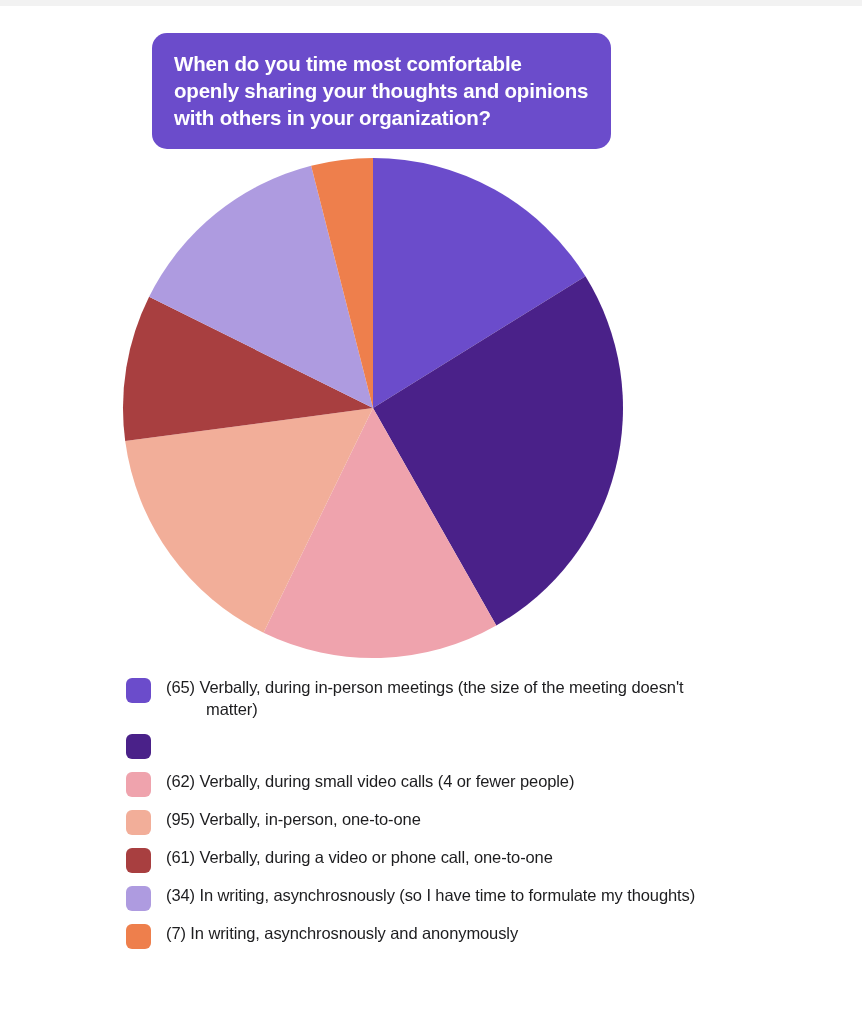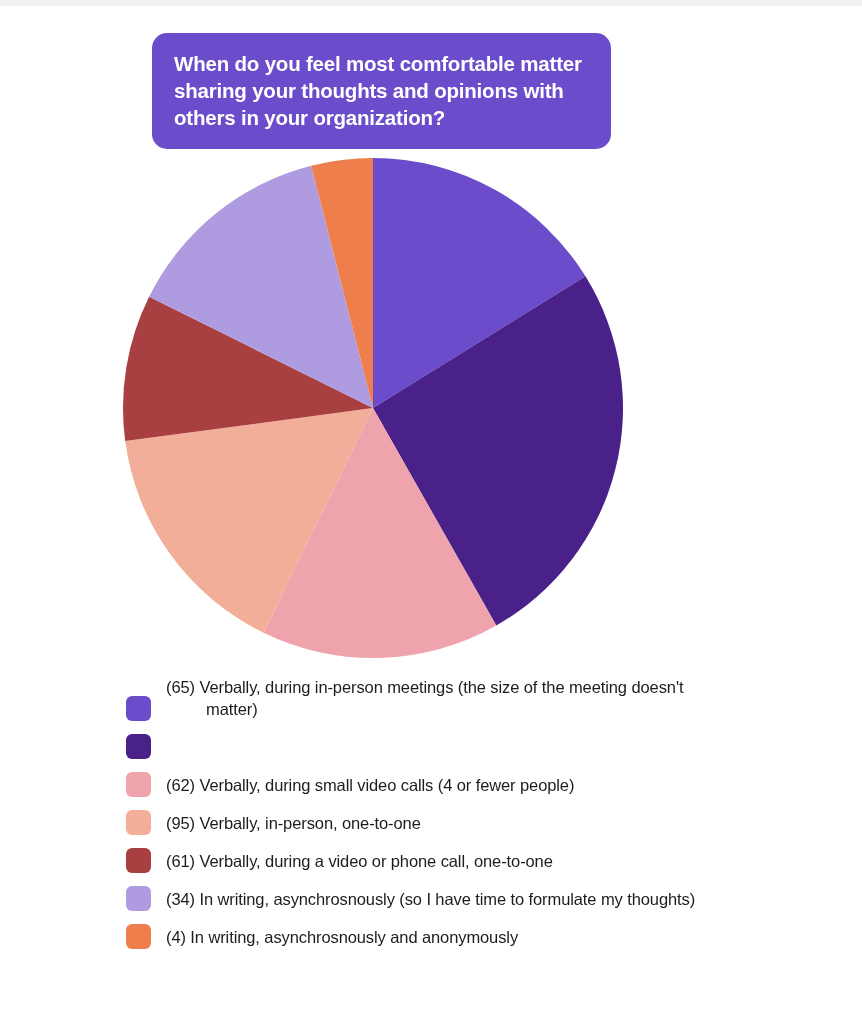--- a/index.html
+++ b/index.html
@@ -66,21 +66,21 @@
   }
   
   #legend {
     position: absolute;
     left: 126px;
     top: 676px;
     width: 610px;
   }
   .legend-row {
     display: flex;
-    align-items: flex-end;
+    align-items: flex-start;
     margin-bottom: 11px;
   }
   .swatch {
     width: 25px;
     height: 25px;
     border-radius: 6px;
     flex: 0 0 auto;
     margin-top: 2px;
   }
   .legend-label {
@@ -96,21 +96,21 @@
   .legend-label > span.first-line { margin-left: -40px; }
 </style>
 </head>
 <body>
 
 <div id="top-strip"></div>
 
 <div id="page">
 
   <div id="title-banner">
-    <p id="title-text">When do you feel most comfortable matter sharing your thoughts and opinions with others in your organization?</p>
+    <p id="title-text">When do you time most comfortable openly sharing your thoughts and opinions with others in your organization?</p>
   </div>
 
   <div id="pie-wrap">
     <svg id="pie-svg" viewBox="0 0 520 520">
         <path d="M 260 260 L 260.00 10.00 A 250 250 0 0 1 472.49 128.29 Z" fill="#6B4CCB"></path>
         <path d="M 260 260 L 472.49 128.29 A 250 250 0 0 1 383.30 477.48 Z" fill="#4A2189"></path>
         <path d="M 260 260 L 383.30 477.48 A 250 250 0 0 1 150.52 484.76 Z" fill="#EFA3AD"></path>
         <path d="M 260 260 L 150.52 484.76 A 250 250 0 0 1 12.20 293.12 Z" fill="#F2AE99"></path>
         <path d="M 260 260 L 12.20 293.12 A 250 250 0 0 1 36.11 148.77 Z" fill="#A83F40"></path>
         <path d="M 260 260 L 36.11 148.77 A 250 250 0 0 1 198.13 17.78 Z" fill="#AE9BE0"></path>
@@ -137,17 +137,17 @@
       <div class="legend-row">
         <span class="swatch" style="background: rgb(168, 63, 64);"></span>
         <span class="legend-label"><span class="first-line">(61) Verbally, during a video or phone call, one-to-one</span></span>
       </div>
       <div class="legend-row">
         <span class="swatch" style="background: rgb(174, 155, 224);"></span>
         <span class="legend-label"><span class="first-line">(34) In writing, asynchrosnously (so I have time to formulate my thoughts)</span></span>
       </div>
       <div class="legend-row">
         <span class="swatch" style="background: rgb(238, 127, 76);"></span>
-        <span class="legend-label"><span class="first-line">(4) In writing, asynchrosnously and anonymously</span></span>
+        <span class="legend-label"><span class="first-line">(7) In writing, asynchrosnously and anonymously</span></span>
       </div>
     </div>
 
 </div>
 
 </body></html>

